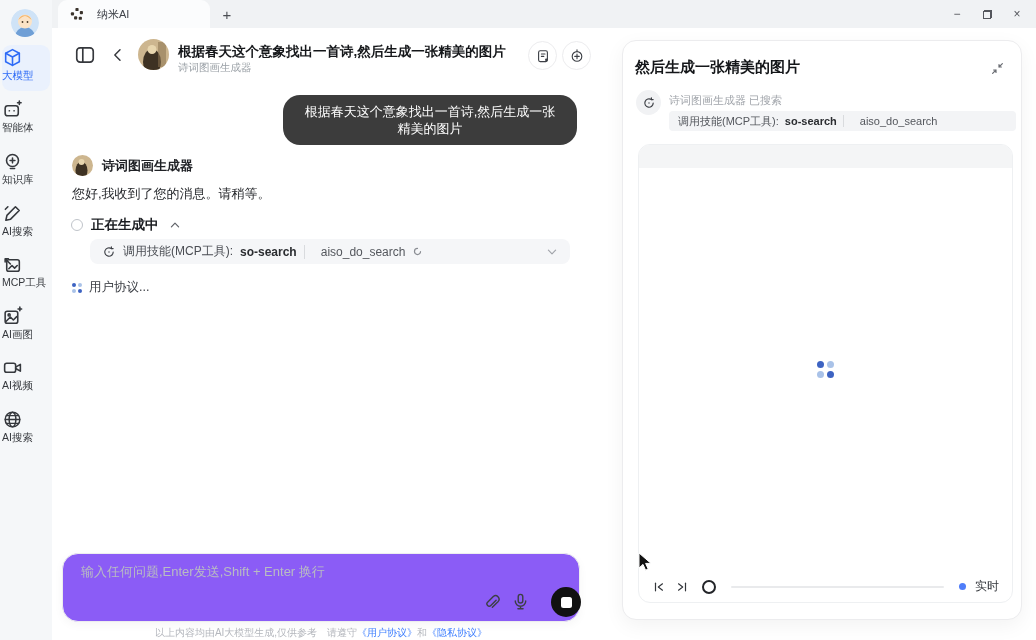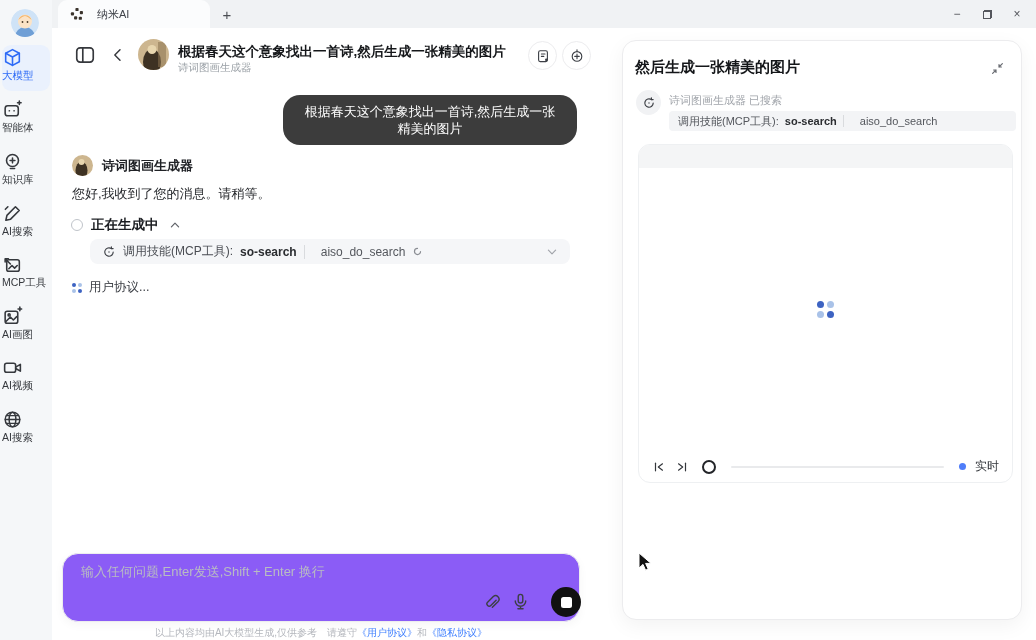--- a/index.html
+++ b/index.html
@@ -68,21 +68,21 @@
 
   
   .panel{position:absolute;left:622px;top:40px;width:400px;height:580px;background:#fff;border:1px solid #ececee;border-radius:14px;box-shadow:0 6px 20px rgba(0,0,0,.05);}
   .panel-title{position:absolute;left:12px;top:17px;font-size:15px;font-weight:bold;color:#141619;}
   .panel-collapse{position:absolute;right:16px;top:20px;width:15px;height:15px;color:#6a6d73;}
   .pstatus-icon{position:absolute;left:13px;top:49px;width:25px;height:25px;border-radius:50%;background:#f1f2f4;display:flex;align-items:center;justify-content:center;color:#3c3f45;}
   .pstatus-icon svg{width:14px;height:14px;}
   .pstatus-text{position:absolute;left:46px;top:52px;font-size:11px;color:#a0a4aa;}
   .pskillbar{position:absolute;left:46px;top:70px;width:347px;height:20px;background:#f3f4f6;border-radius:4px;display:flex;align-items:center;gap:6px;padding:0 9px;font-size:11px;color:#54575d;}
   .pskillbar .sk-name{font-size:11px;}
-  .viewport{position:absolute;left:15px;top:103px;width:375px;height:339px;border:1px solid #eef0f2;border-radius:12px;display:flex;flex-direction:column;overflow:hidden;background:#fff;}
+  .viewport{position:absolute;left:15px;top:103px;width:375px;height:459px;border:1px solid #eef0f2;border-radius:12px;display:flex;flex-direction:column;overflow:hidden;background:#fff;}
   .vp-strip{height:23px;background:#f4f5f6;flex:none;}
   .vp-body{flex:1;display:flex;align-items:center;justify-content:center;}
   .big-loader{display:grid;grid-template-columns:7px 7px;grid-gap:3px;}
   .big-loader i{width:7px;height:7px;border-radius:50%;}
   .vp-controls{height:31px;flex:none;display:flex;align-items:center;gap:9px;padding:0 13px;}
   .vp-controls svg.skip{width:14px;height:14px;color:#33363b;}
   .play-circle{width:14px;height:14px;border:2px solid #232529;border-radius:50%;flex:none;margin-left:4px;}
   .slider{flex:1;height:2px;background:#e9eaec;border-radius:2px;margin:0 6px;}
   .rt-dot{width:7px;height:7px;border-radius:50%;background:#4f7df9;flex:none;}
   .rt-label{font-size:12px;color:#33363b;}

